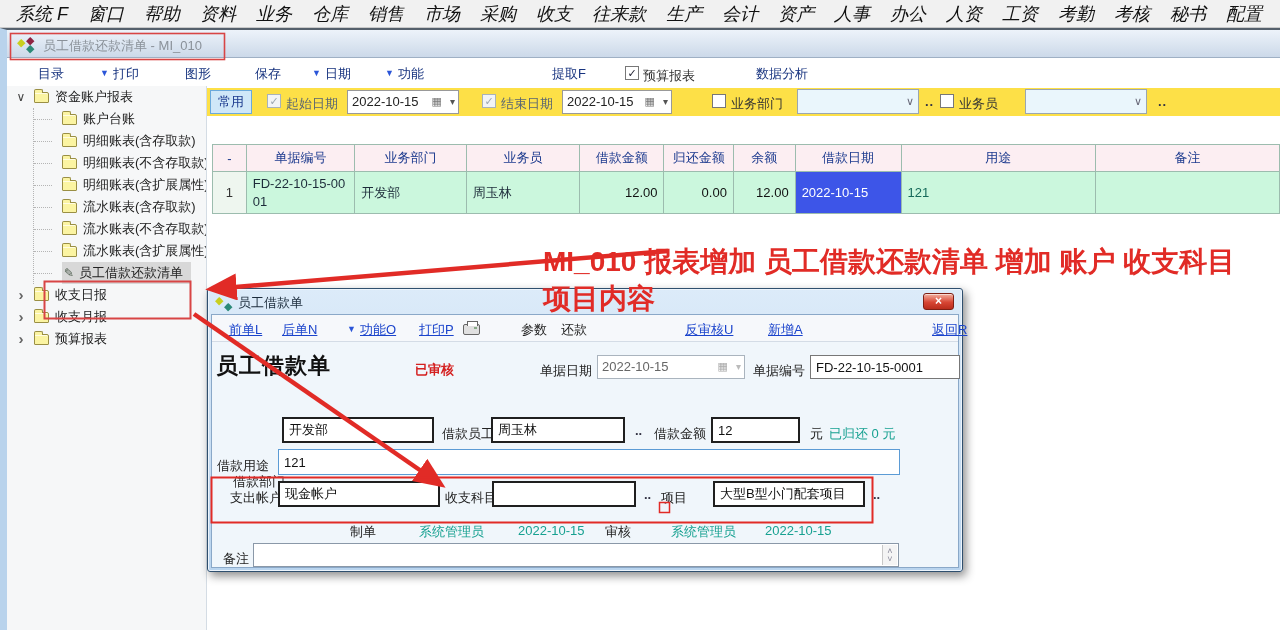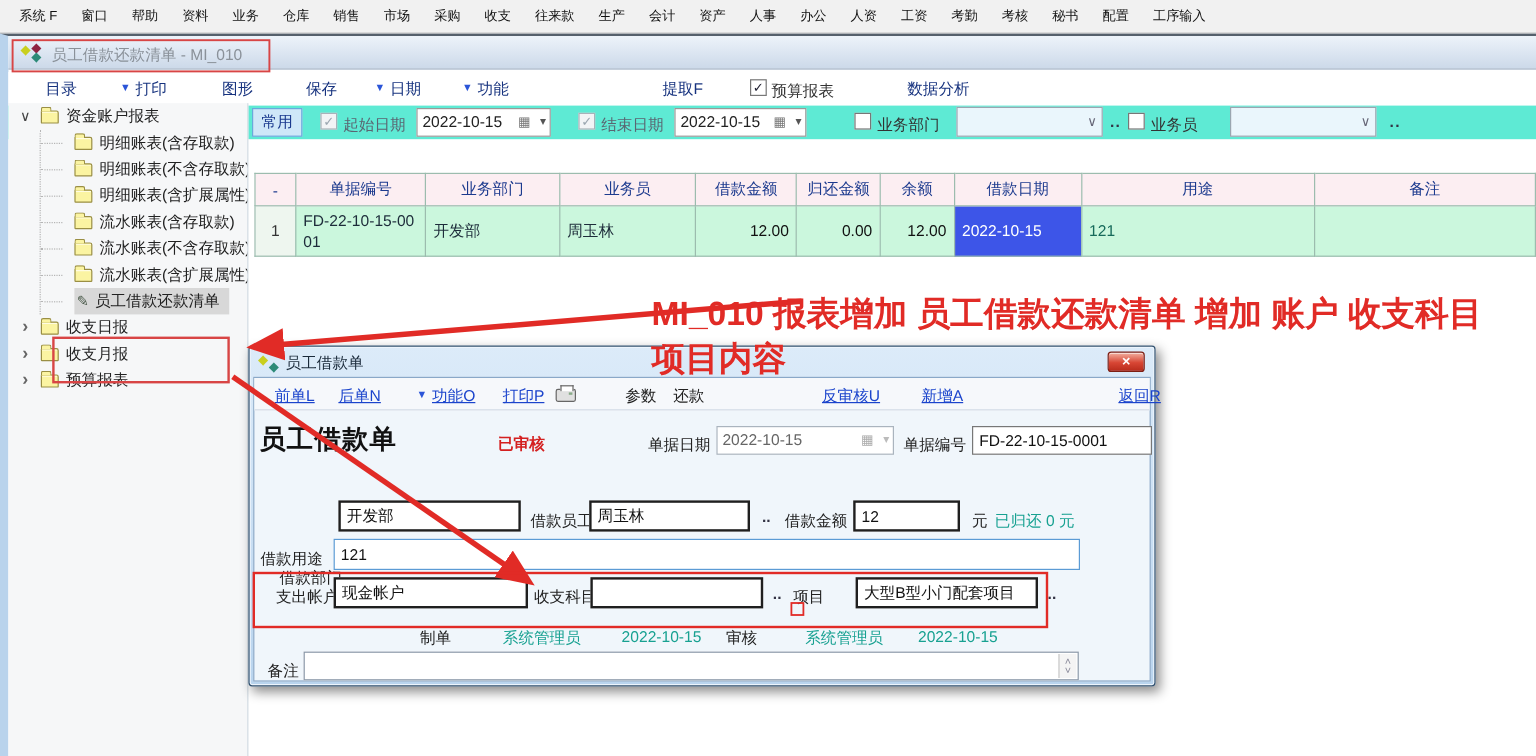--- a/index.html
+++ b/index.html
@@ -7,42 +7,42 @@
   body {
     position: relative;
     font-family: "Liberation Sans","DejaVu Sans",sans-serif;
     font-size: 13px; color:#222; background:#fff; overflow:hidden;
   }
 
   
   .menubar { position:absolute; top:0; left:0; width:100%; height:28px;
     background:#f1f1f1; border-bottom:1px solid #c9c9c9;
     display:flex; align-items:center; padding-left:6px; }
-  .menu-item { padding:0 10px; font-size:11px; color:#111; cursor:default; white-space:nowrap; }
+  .menu-item { padding:0 10px; font-size:18px; color:#111; cursor:default; white-space:nowrap;font-style:italic; }
 
   
   .mdi { position:absolute; top:28px; left:0; right:0; bottom:0;
     background:#fff; border-top:2px solid #55606c; border-left:7px solid #b9d3ec; }
 
   .tabstrip { position:absolute; top:0; left:0; right:0; height:28px;
     background:linear-gradient(#edf3fa,#ccd9e9); border-bottom:1px solid #9fb0c4; }
   .tab-title { position:absolute; left:36px; top:7px; font-size:13px; color:#8a9199; }
   .dcluster { position:absolute; width:24px; height:18px; }
   .dcluster .d { position:absolute; font-size:11px; line-height:11px; }
   .d-yellow { left:0; top:2px; color:#c9cf1e; }
   .d-red    { left:9px; top:0; color:#8f2342; font-size:10px; }
   .d-teal   { left:9px; top:8px; color:#2c8a78; font-size:9px; }
 
   
   .toolbar1 { position:absolute; top:30px; left:0; right:0; height:26px; background:#fff; }
   .tb-item { position:absolute; top:5px; font-size:13px; color:#17337f; cursor:pointer; white-space:nowrap; }
   .blue-arrow { position:absolute; top:8px; font-size:9px; color:#2b55d8; }
 
   
-  .toolbar2 { position:absolute; top:58px; left:0; right:0; height:28px; background:#5eead4; }
+  .toolbar2 { position:absolute; top:58px; left:0; right:0; height:28px; background:#fde047; }
   .btn-common { position:absolute; left:203px; top:2px; width:42px; height:24px;
     background:#cfe7f8; border:1px solid #6aa9dc; color:#1b3a8e; font-size:13px;
     text-align:center; line-height:22px; cursor:pointer; }
   .chk { position:absolute; width:14px; height:14px; border:1px solid #777; background:#fff;
     text-align:center; line-height:12px; cursor:pointer; }
   .chk.gray { border-color:#a8b2ba; background:#f2f4f6; }
   .chk .tick { font-size:11px; color:#223; }
   .chk.gray .tick { color:#9aa6b0; }
   .chk-label { position:absolute; top:7px; font-size:13px; color:#333; }
   .chk-label.gray { color:#5a6672; }
@@ -218,20 +218,24 @@
     <span class="dots" style="left:1151px">..</span>
   </div>
 
   <div class="sidebar">
     <div class="tree-row lvl0">
       <span class="tw">∨</span>
       <span class="folder"></span>
       <span>资金账户报表</span>
     </div>
     <div class="tree-children">
+      <div class="tree-row lvl1">
+          <span class="folder"></span>
+          <span>账户台账</span>
+        </div>
       <div class="tree-row lvl1">
           <span class="folder"></span>
           <span>明细账表(含存取款)</span>
         </div>
       <div class="tree-row lvl1">
           <span class="folder"></span>
           <span>明细账表(不含存取款)</span>
         </div>
       <div class="tree-row lvl1">
           <span class="folder"></span>

